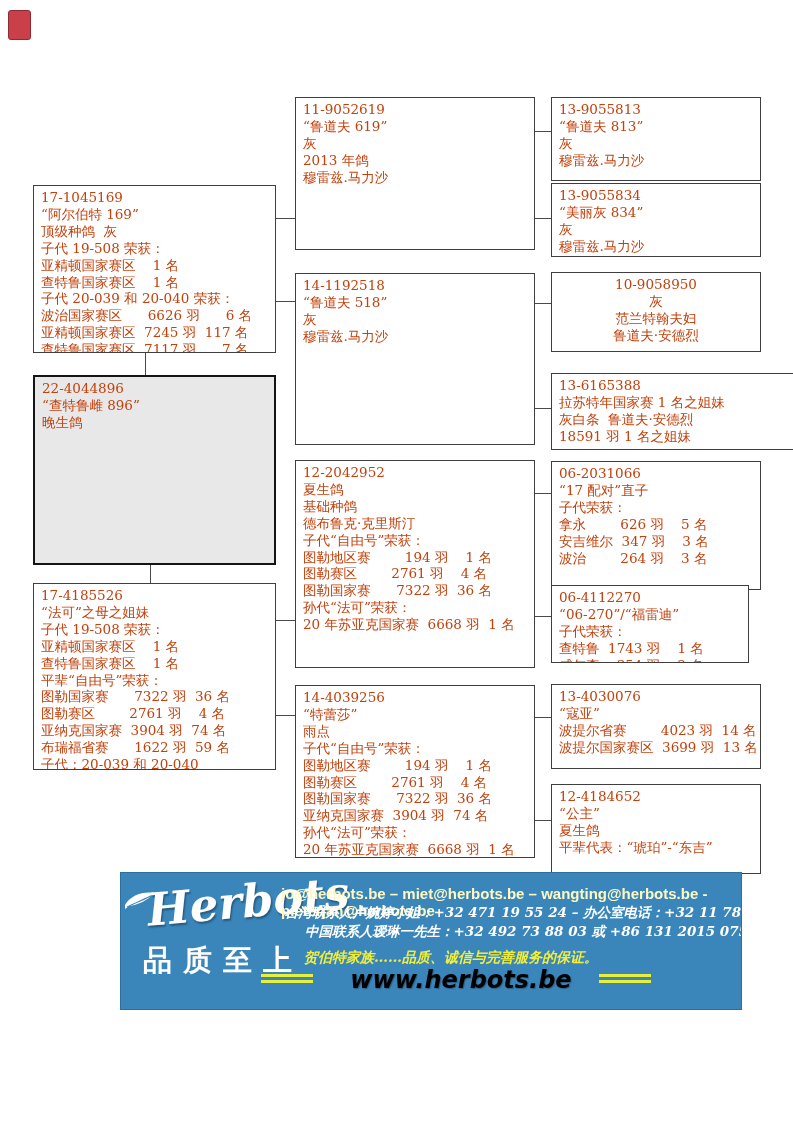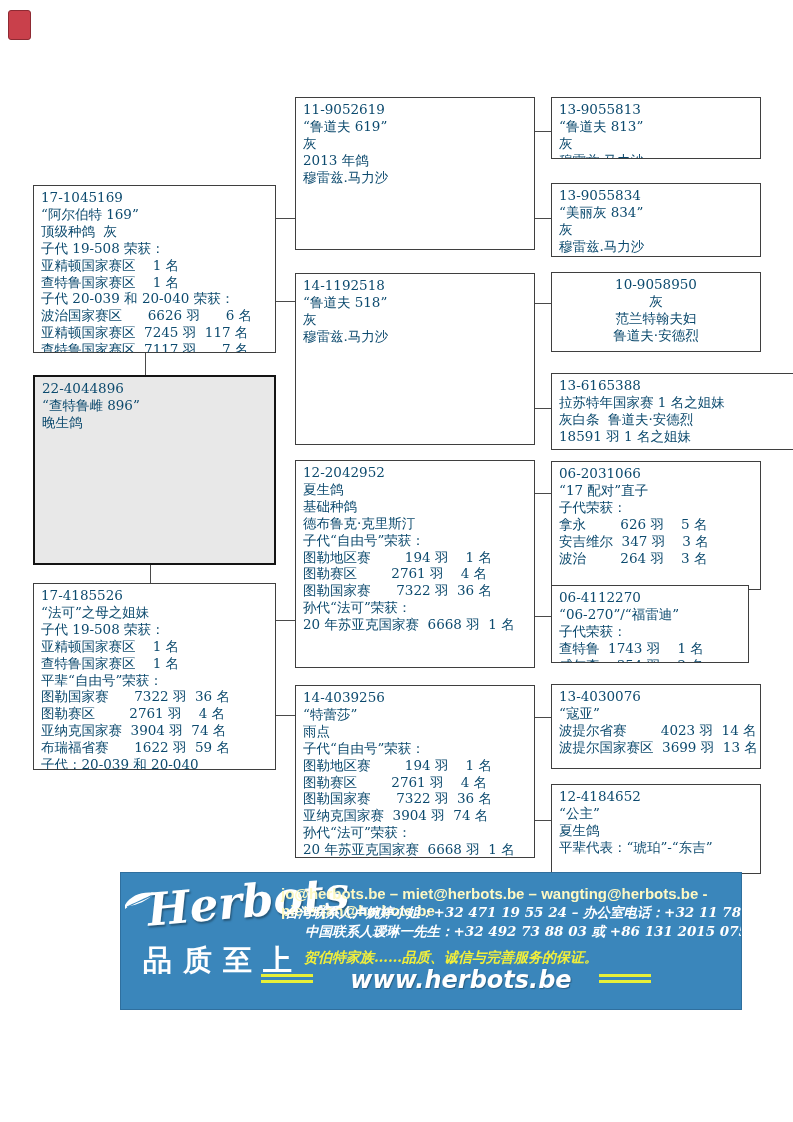--- a/index.html
+++ b/index.html
@@ -1,21 +1,21 @@
 <!DOCTYPE html>
 <html><head>
 <meta charset="utf-8">
 <style>
   html,body{margin:0;padding:0;background:#fff;}
   .page{position:relative;width:793px;height:1122px;background:#fff;overflow:hidden;
         font-family:"DejaVu Serif","Liberation Serif",serif;}
   .broken-img{position:absolute;left:8px;top:10px;width:21px;height:28px;
         background:#c9404b;border:1px solid #8e2a33;border-radius:3px;}
   .box{position:absolute;box-sizing:border-box;border:1px solid #3f3f3f;background:#fff;
-       padding:3px 7px;font-size:13.5px;line-height:16.9px;color:#0c4a6e;
+       padding:3px 7px;font-size:13.5px;line-height:16.9px;color:#c2410c;
        white-space:pre;overflow:hidden;}
   .box.subject{border:2.5px solid #141414;background:#e8e8e8;}
   .hline{position:absolute;height:1px;background:#4a4a4a;}
   .vline{position:absolute;width:1px;background:#4a4a4a;}
   
   .banner{position:absolute;left:120px;top:872px;width:622px;height:138px;
           background:#3a86bb;border:1px solid #2f6f9e;box-sizing:border-box;overflow:hidden;}
   .logo-text{position:absolute;left:26px;top:2px;color:#fff;
           font-family:"DejaVu Serif","Liberation Serif",serif;
           font-style:italic;font-weight:bold;font-size:45px;transform:rotate(-5deg);
@@ -24,21 +24,21 @@
           font-size:29px;letter-spacing:11px;font-family:"DejaVu Sans","Liberation Sans",sans-serif;}
   .feather{position:absolute;left:2px;top:16px;}
   .emails{position:absolute;left:160px;top:12px;width:456px;color:#fef9c3;font-weight:bold;
           font-size:15px;font-family:Liberation Sans, sans-serif;}
   .contact{position:absolute;color:#fff;font-style:italic;font-weight:bold;font-size:13.5px;
           font-family:"DejaVu Serif","Liberation Serif",serif;white-space:pre;}
   .contact.tw{left:164px;top:31px;}
   .contact.cn{left:184px;top:50px;}
   .slogan{position:absolute;left:183px;top:76px;color:#f2ef3a;font-style:italic;
           font-weight:bold;font-size:14px;white-space:pre;}
-  .site{position:absolute;left:200px;top:93px;width:280px;text-align:center;color:#ffffff;
+  .site{position:absolute;left:200px;top:93px;width:280px;text-align:center;color:#000000;
         font-style:italic;font-weight:bold;font-size:24px;
         font-family:"DejaVu Sans","Liberation Sans",sans-serif;
         text-shadow:1px 1px 1px rgba(0,0,0,.3);}
   .dbl{position:absolute;width:52px;height:10px;}
   .dbl span{display:block;height:2.5px;background:#e7ef38;margin-bottom:3.5px;}
   .dbl.left{left:140px;top:101px;}
   .dbl.right{left:478px;top:101px;}
 </style>
 </head>
 <body>
@@ -54,21 +54,21 @@
   <div class="box" style="left:33px;top:583px;width:243px;height:187px;"><div class="ln">17-4185526</div><div class="ln">“法可”之母之姐妹</div><div class="ln">子代 19-508 荣获：</div><div class="ln">亚精顿国家赛区    1 名</div><div class="ln">查特鲁国家赛区    1 名</div><div class="ln">平辈“自由号”荣获：</div><div class="ln">图勒国家赛      7322 羽  36 名</div><div class="ln">图勒赛区        2761 羽    4 名</div><div class="ln">亚纳克国家赛  3904 羽  74 名</div><div class="ln">布瑞福省赛      1622 羽  59 名</div><div class="ln">子代：20-039 和 20-040</div></div>
 
   <div class="box" style="left:295px;top:97px;width:240px;height:153px;"><div class="ln">11-9052619</div><div class="ln">“鲁道夫 619”</div><div class="ln">灰</div><div class="ln">2013 年鸽</div><div class="ln">穆雷兹.马力沙</div></div>
 
   <div class="box" style="left:295px;top:273px;width:240px;height:172px;"><div class="ln">14-1192518</div><div class="ln">“鲁道夫 518”</div><div class="ln">灰</div><div class="ln">穆雷兹.马力沙</div></div>
 
   <div class="box" style="left:295px;top:460px;width:240px;height:208px;"><div class="ln">12-2042952</div><div class="ln">夏生鸽</div><div class="ln">基础种鸽</div><div class="ln">德布鲁克·克里斯汀</div><div class="ln">子代“自由号”荣获：</div><div class="ln">图勒地区赛        194 羽    1 名</div><div class="ln">图勒赛区        2761 羽    4 名</div><div class="ln">图勒国家赛      7322 羽  36 名</div><div class="ln">孙代“法可”荣获：</div><div class="ln">20 年苏亚克国家赛  6668 羽  1 名</div></div>
 
   <div class="box" style="left:295px;top:685px;width:240px;height:173px;"><div class="ln">14-4039256</div><div class="ln">“特蕾莎”</div><div class="ln">雨点</div><div class="ln">子代“自由号”荣获：</div><div class="ln">图勒地区赛        194 羽    1 名</div><div class="ln">图勒赛区        2761 羽    4 名</div><div class="ln">图勒国家赛      7322 羽  36 名</div><div class="ln">亚纳克国家赛  3904 羽  74 名</div><div class="ln">孙代“法可”荣获：</div><div class="ln">20 年苏亚克国家赛  6668 羽  1 名</div></div>
 
-  <div class="box" style="left:551px;top:97px;width:210px;height:62px;"><div class="ln">13-9055813</div><div class="ln">“鲁道夫 813”</div><div class="ln">灰</div><div class="ln">穆雷兹.马力沙</div></div>
+  <div class="box" style="left:551px;top:97px;width:210px;height:84px;"><div class="ln">13-9055813</div><div class="ln">“鲁道夫 813”</div><div class="ln">灰</div><div class="ln">穆雷兹.马力沙</div></div>
 
   <div class="box" style="left:551px;top:183px;width:210px;height:74px;"><div class="ln">13-9055834</div><div class="ln">“美丽灰 834”</div><div class="ln">灰</div><div class="ln">穆雷兹.马力沙</div></div>
 
   <div class="box" style="left:551px;top:272px;width:210px;height:80px;text-align:center;"><div class="ln">10-9058950</div><div class="ln">灰</div><div class="ln">范兰特翰夫妇</div><div class="ln">鲁道夫·安德烈</div></div>
 
   <div class="box" style="left:551px;top:373px;width:254px;height:77px;"><div class="ln">13-6165388</div><div class="ln">拉苏特年国家赛 1 名之姐妹</div><div class="ln">灰白条  鲁道夫·安德烈</div><div class="ln">18591 羽 1 名之姐妹</div></div>
 
   <div class="box" style="left:551px;top:461px;width:210px;height:129px;"><div class="ln">06-2031066</div><div class="ln">“17 配对”直子</div><div class="ln">子代荣获：</div><div class="ln">拿永        626 羽    5 名</div><div class="ln">安吉维尔  347 羽    3 名</div><div class="ln">波治        264 羽    3 名</div></div>
 
   <div class="box" style="left:551px;top:585px;width:198px;height:78px;"><div class="ln">06-4112270</div><div class="ln">“06-270”/“福雷迪”</div><div class="ln">子代荣获：</div><div class="ln">查特鲁  1743 羽    1 名</div><div class="ln">威尔森    354 羽    2 名</div></div>

